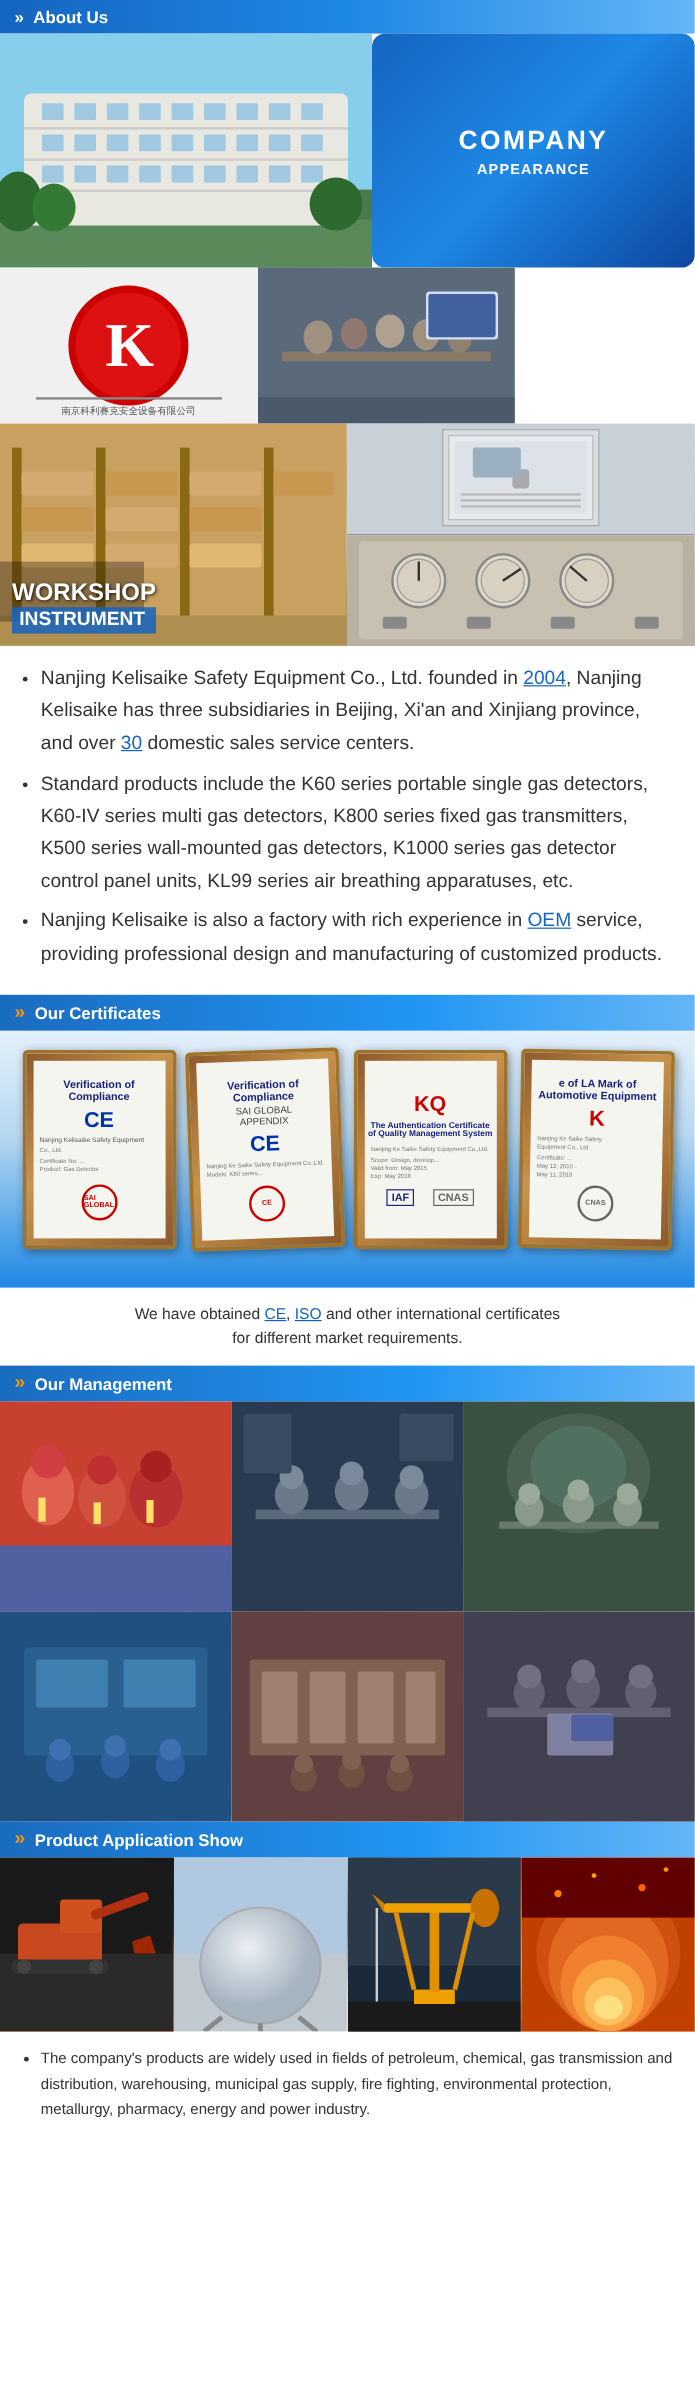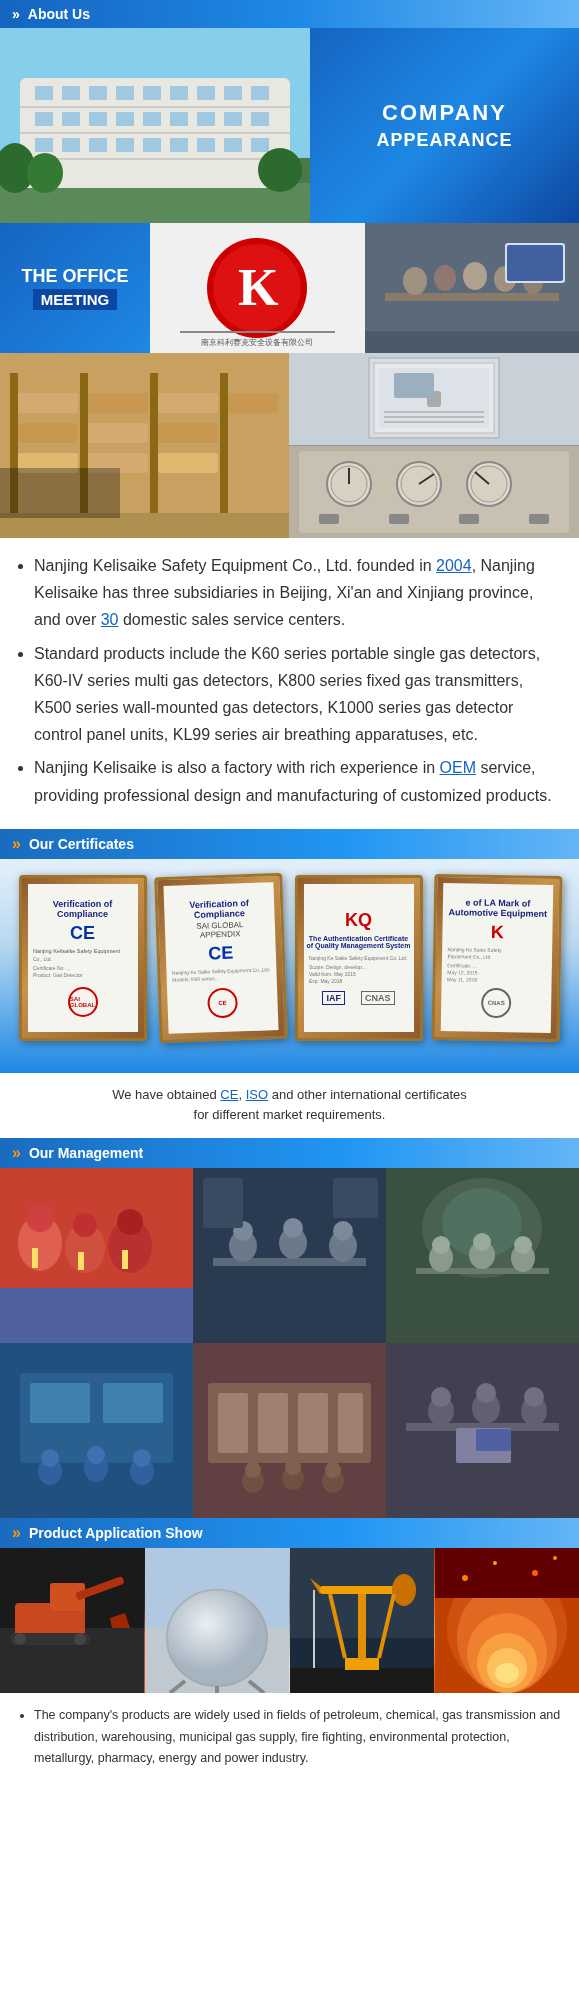--- a/index.html
+++ b/index.html
@@ -48,36 +48,37 @@
       justify-content: center;
       overflow: hidden;
       position: relative;
     }
 
     
     .company-grid {
       display: grid;
       grid-template-columns: 310px 269px;
       grid-template-rows: 195px;
+      border-radius: 11px;
     }
     .company-grid .right-panel {
       background: linear-gradient(135deg, #1565c0 0%, #1e88e5 50%, #0d47a1 100%);
       display: flex;
       flex-direction: column;
       align-items: center;
       justify-content: center;
       color: white;
     }
     .company-grid .right-panel .company-text {
       font-size: 22px;
       font-weight: bold;
       letter-spacing: 2px;
     }
     .company-grid .right-panel .appearance-text {
-      font-size: 18px;
+      font-size: 12px;
       font-weight: bold;
       letter-spacing: 1px;
       margin-top: 4px;
     }
 
     
     .building-svg {
       width: 100%;
       height: 100%;
     }
@@ -323,24 +324,20 @@
       <ellipse cx="280" cy="142" rx="22" ry="22" fill="#2d6a2d"></ellipse>
     </svg>
   </div>
   <div class="company-grid right-panel">
     <div class="company-text">COMPANY</div>
     <div class="appearance-text">APPEARANCE</div>
   </div>
 </div>
 
 <div class="office-row">
-  <div class="office-label">
-    <div class="office-title">THE OFFICE</div>
-    <div class="meeting-sub">MEETING</div>
-  </div>
   <div class="office-right">
 
     <div class="img-placeholder img-logo">
       <svg width="215" height="130" viewBox="0 0 215 130" xmlns="http://www.w3.org/2000/svg">
         <rect width="215" height="130" fill="#f0f0f0"></rect>
 
         <circle cx="107" cy="65" r="50" fill="#cc0000"></circle>
         <circle cx="107" cy="65" r="44" fill="#dd1111"></circle>
 
         <text x="88" y="82" font-size="52" font-weight="bold" fill="white" font-family="serif">K</text>
@@ -437,20 +434,24 @@
         <line x1="200" y1="38" x2="186" y2="26" stroke="#333" stroke-width="2"></line>
 
         <rect x="30" y="68" width="20" height="10" fill="#888" rx="2"></rect>
         <rect x="100" y="68" width="20" height="10" fill="#888" rx="2"></rect>
         <rect x="170" y="68" width="20" height="10" fill="#888" rx="2"></rect>
         <rect x="240" y="68" width="20" height="10" fill="#888" rx="2"></rect>
       </svg>
     </div>
   </div>
 
+  <div class="workshop-label-overlay">
+    <div class="workshop-title">WORKSHOP</div>
+    <div class="instrument-sub">INSTRUMENT</div>
+  </div>
 </div>
 
 <div class="description-block">
   <ul>
     <li>
       Nanjing Kelisaike Safety Equipment Co., Ltd. founded in <span class="highlight">2004</span>, Nanjing Kelisaike has three subsidiaries in Beijing, Xi'an and Xinjiang province, and over <span class="highlight">30</span> domestic sales service centers.
     </li>
     <li>
       Standard products include the K60 series portable single gas detectors, K60-IV series multi gas detectors, K800 series fixed gas transmitters, K500 series wall-mounted gas detectors, K1000 series gas detector control panel units, KL99 series air breathing apparatuses, etc.
     </li>

